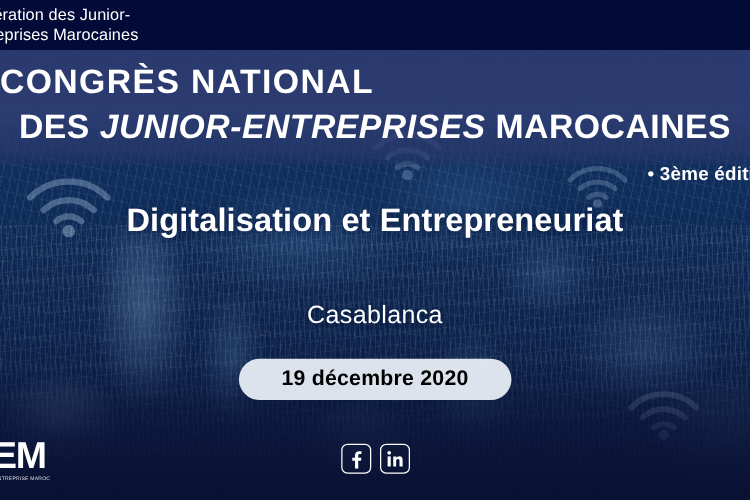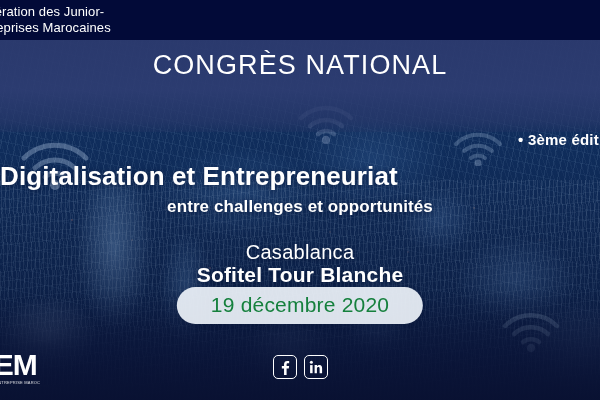--- a/index.html
+++ b/index.html
@@ -129,24 +129,23 @@
     background: linear-gradient(180deg,
         rgba(44,58,110,0.93) 0%,
         rgba(46,61,114,0.90) 55%,
         rgba(40,56,106,0.72) 88%,
         rgba(36,52,100,0.30) 100%);
   }
   .title-line1 {
     position: absolute;
     left: 0; right: 0;
     top: 50px;
-    text-align: center;
     color: #ffffff;
     font-size: 27px;
-    font-weight: normal;
+    font-weight: bold;
     letter-spacing: 1.1px;
     white-space: nowrap;
   }
   .title-line2 {
     position: absolute;
     left: 0; right: 0;
     top: 86px;
     text-align: center;
     color: #ffffff;
     font-size: 27px;
@@ -168,21 +167,21 @@
     font-weight: bold;
     letter-spacing: 0.2px;
     white-space: nowrap;
   }
 
   
   .theme-main {
     position: absolute;
     left: 0; right: 0;
     top: 161px;
-    text-align: left;
+    text-align: center;
     color: #ffffff;
     font-size: 26px;
     font-weight: bold;
     letter-spacing: 0.1px;
     white-space: nowrap;
     text-shadow: 0 1px 5px rgba(5,15,45,0.55);
   }
   .theme-sub {
     position: absolute;
     left: 0; right: 0;
@@ -224,23 +223,23 @@
 
   
   .date-pill {
     position: absolute;
     left: 50%;
     transform: translateX(-50%);
     top: 287px;
     padding: 6px 34px 7px 34px;
     border-radius: 20px;
     background: rgba(238,243,250,0.92);
-    color: #15803d;
-    font-size: 21px;
-    font-weight: normal;
+    color: #000000;
+    font-size: 17px;
+    font-weight: bold;
     letter-spacing: 0.2px;
     white-space: nowrap;
     box-shadow: 0 1px 6px rgba(5,15,45,0.25);
   }
 
   
   .social {
     position: absolute;
     left: 0; right: 0;
     top: 355px;
@@ -356,28 +355,27 @@
   <div class="topband"></div>
   <div class="fedname">
     <div>Fédération des Junior-</div>
     <div>Entreprises Marocaines</div>
   </div>
 
   <div class="titleband"></div>
 
   <div class="title-line1">CONGRÈS NATIONAL</div>
 
+  <div class="title-line2"><span>DES </span><span class="title-em">JUNIOR-ENTREPRISES</span><span> MAROCAINES</span></div>
 
   <div class="edition">• 3ème édition</div>
 
   <div class="theme-main">Digitalisation et Entrepreneuriat</div>
-  <div class="theme-sub">entre challenges et opportunités</div>
 
   <div class="venue-city">Casablanca</div>
-  <div class="venue-place">Sofitel Tour Blanche</div>
 
   <div class="date-pill">19 décembre 2020</div>
 
   <div class="social">
     <div class="social-btn">
       <svg width="13" height="15" viewBox="0 0 13 15" aria-hidden="true">
         <path d="M8.6 15V8.6h2.2l0.33-2.5H8.6V4.5c0-0.72 0.2-1.21 1.24-1.21h1.32V1.05C10.93 1.01 10.15 0.93 9.24 0.93 7.34 0.93 6.04 2.09 6.04 4.22v1.88H3.83v2.5h2.21V15H8.6z" fill="#ffffff"></path>
       </svg>
     </div>
     <div class="social-btn">

